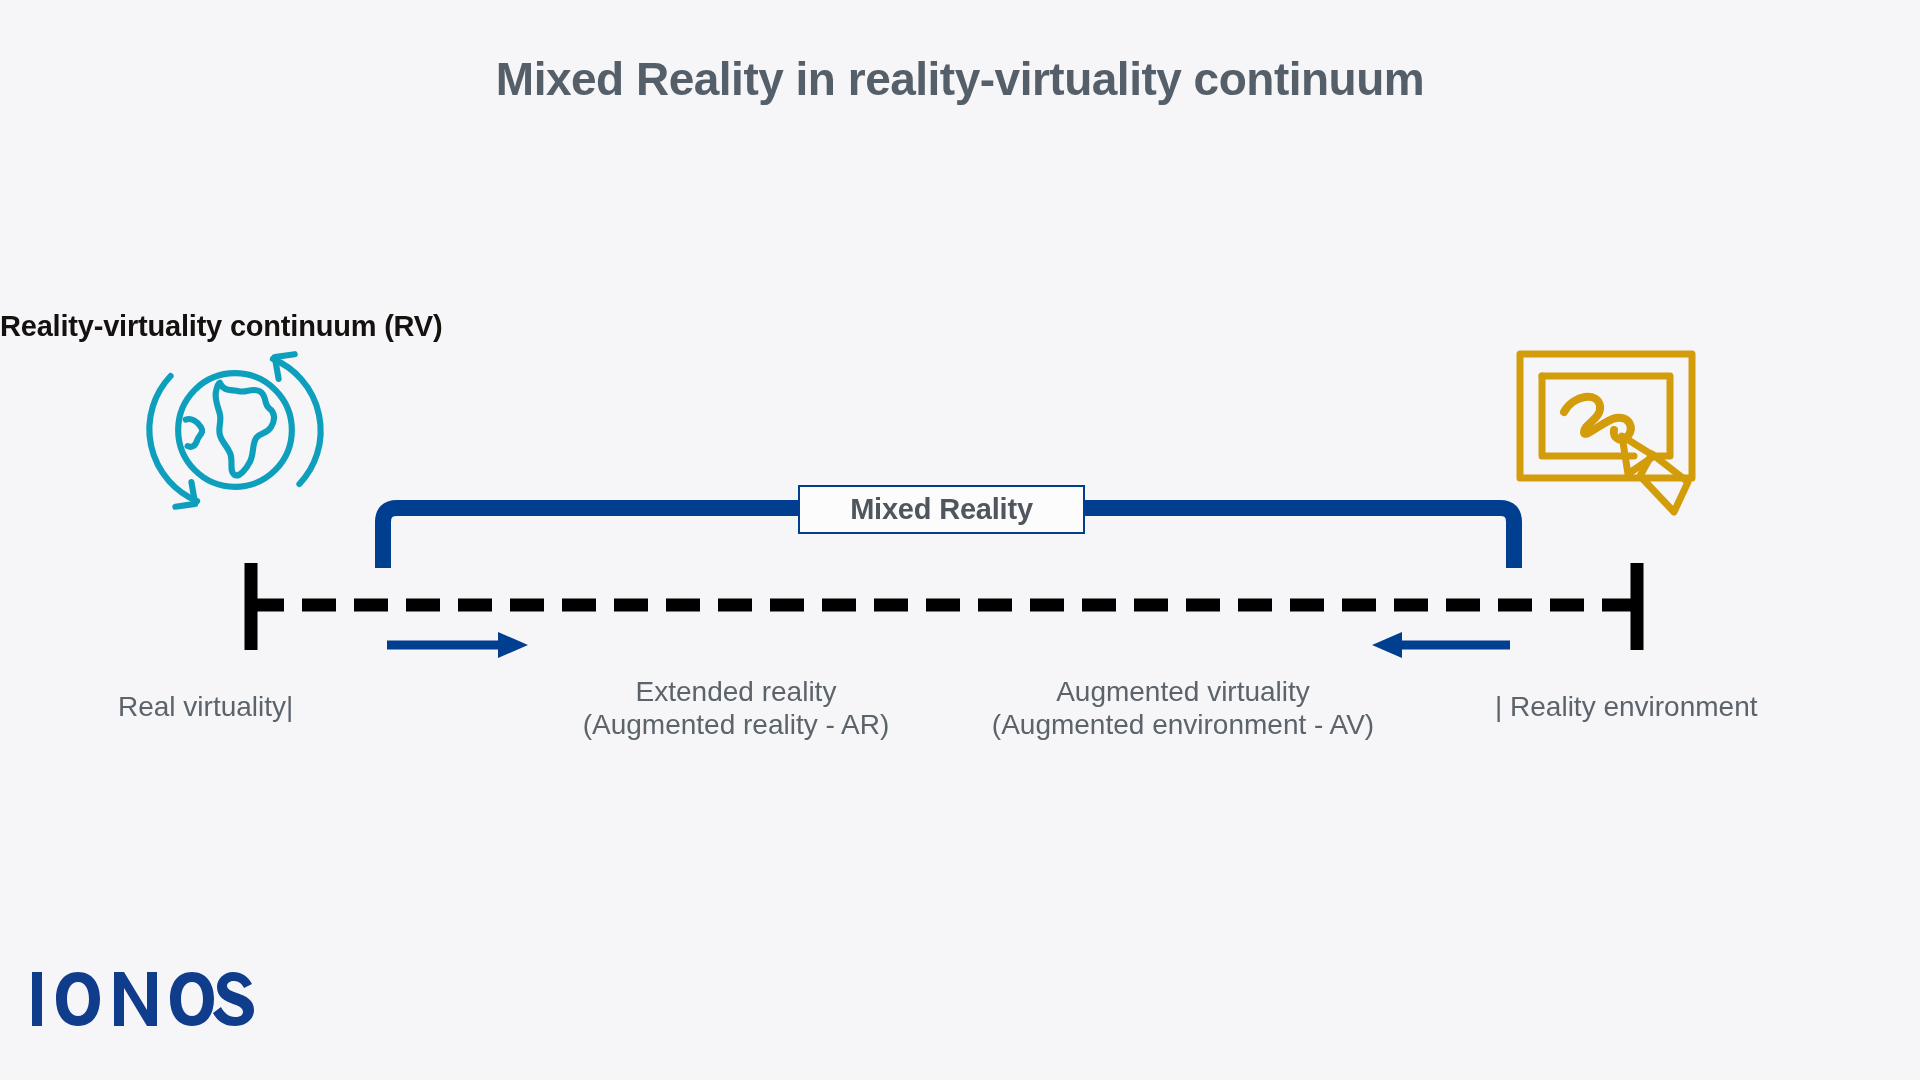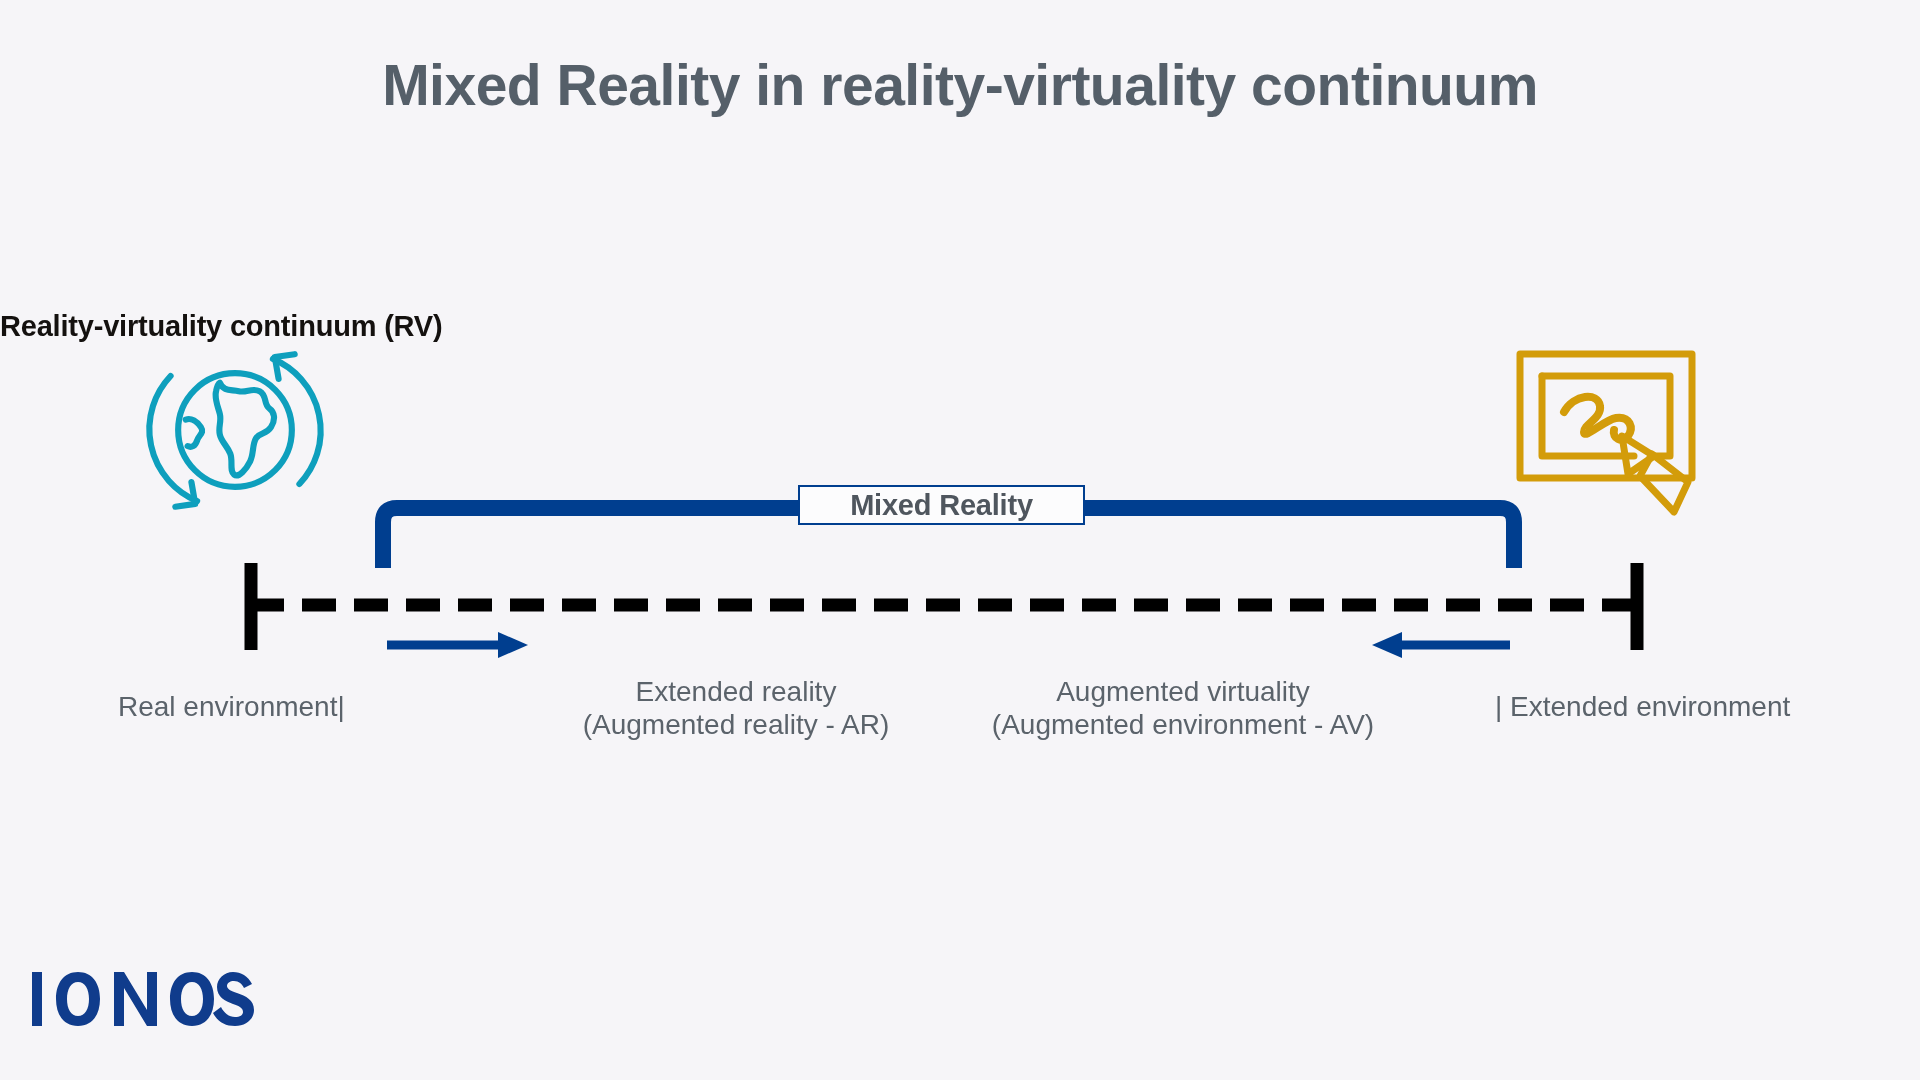--- a/index.html
+++ b/index.html
@@ -21,21 +21,21 @@
     height: 1080px;
   }
 
   
   .main-title {
     position: absolute;
     left: 0;
     top: 52px;
     width: 1920px;
     text-align: center;
-    font-size: 57px;
+    font-size: 46px;
     font-weight: bold;
     color: #555f69;
     letter-spacing: -0.5px;
     white-space: nowrap;
   }
 
   
   .sub-title {
     position: absolute;
     left: 0;
@@ -74,21 +74,21 @@
     height: 1080px;
     pointer-events: none;
   }
 
   
   .mr-box {
     position: absolute;
     left: 798px;
     top: 485px;
     width: 287px;
-    height: 40px;
+    height: 49px;
     background: #fcfcfd;
     border: 2px solid #003e8f;
     display: flex;
     align-items: center;
     justify-content: center;
     box-sizing: border-box;
   }
   .mr-box .mr-label {
     font-size: 29px;
     font-weight: bold;
@@ -210,23 +210,23 @@
     <g>
       <line x1="1400" y1="645" x2="1510" y2="645" stroke="#003e8f" stroke-width="9"></line>
       <polygon points="1402,632 1372,645 1402,658" fill="#003e8f"></polygon>
     </g>
   </svg>
 
   <div class="mr-box">
     <span class="mr-label">Mixed Reality</span>
   </div>
 
-  <div class="axis-label label-real">Real environment|</div>
-
-  <div class="axis-label label-virtual">| Extended environment</div>
+  <div class="axis-label label-real">Real virtuality|</div>
+
+  <div class="axis-label label-virtual">| Reality environment</div>
 
   <div class="axis-label label-center label-er">
     <div>Extended reality</div>
     <div>(Augmented reality - AR)</div>
   </div>
 
   <div class="axis-label label-center label-ev">
     <div>Augmented virtuality</div>
     <div>(Augmented environment - AV)</div>
   </div>

